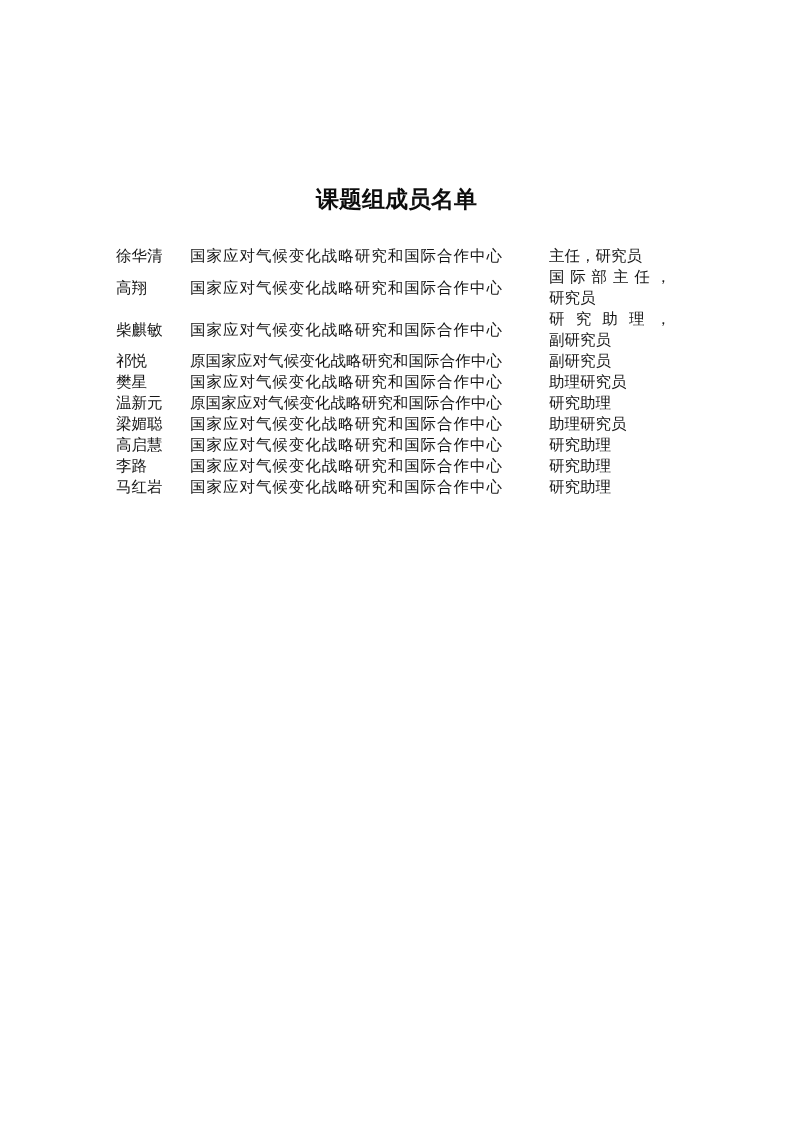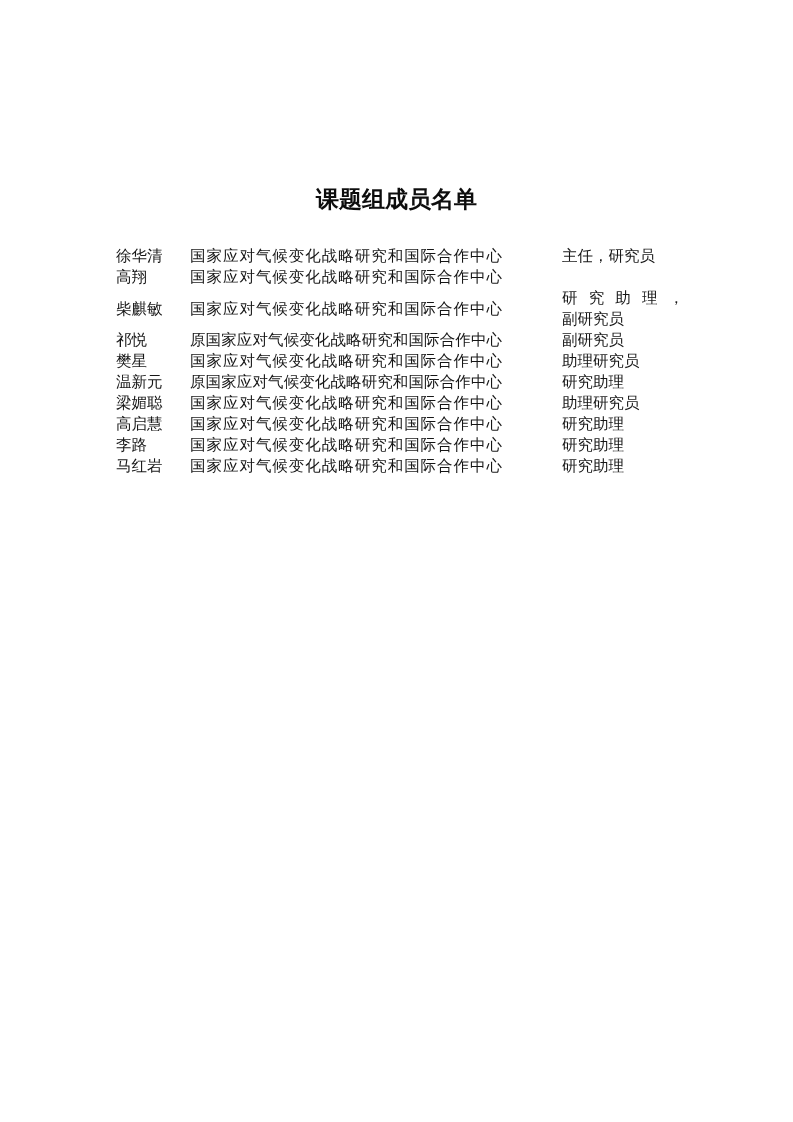--- a/index.html
+++ b/index.html
@@ -38,21 +38,21 @@
     display: flex;
     align-items: center;
   }
   .cell-name {
     width: 74px;
     flex: 0 0 74px;
   }
   .cell-org {
     width: 312px;
     flex: 0 0 312px;
-    margin-right: 60px;
+    margin-right: 47px;
     text-align: justify;
     text-align-last: justify;
   }
   .cell-title {
     width: 122px;
     flex: 0 0 122px;
   }
   .cell-title .line.justify {
     text-align: justify;
     text-align-last: justify;
@@ -69,20 +69,24 @@
     <div class="cell-name">徐华清</div>
     <div class="cell-org">国家应对气候变化战略研究和国际合作中心</div>
     <div class="cell-title">
           <div class="line">主任，研究员</div>
         </div>
   </div>
 
   <div class="row">
     <div class="cell-name">高翔</div>
     <div class="cell-org">国家应对气候变化战略研究和国际合作中心</div>
+    <div class="cell-title">
+          <div class="line justify">国际部主任，</div>
+          <div class="line">研究员</div>
+        </div>
   </div>
 
   <div class="row">
     <div class="cell-name">柴麒敏</div>
     <div class="cell-org">国家应对气候变化战略研究和国际合作中心</div>
     <div class="cell-title">
           <div class="line justify">研究助理，</div>
           <div class="line">副研究员</div>
         </div>
   </div>

